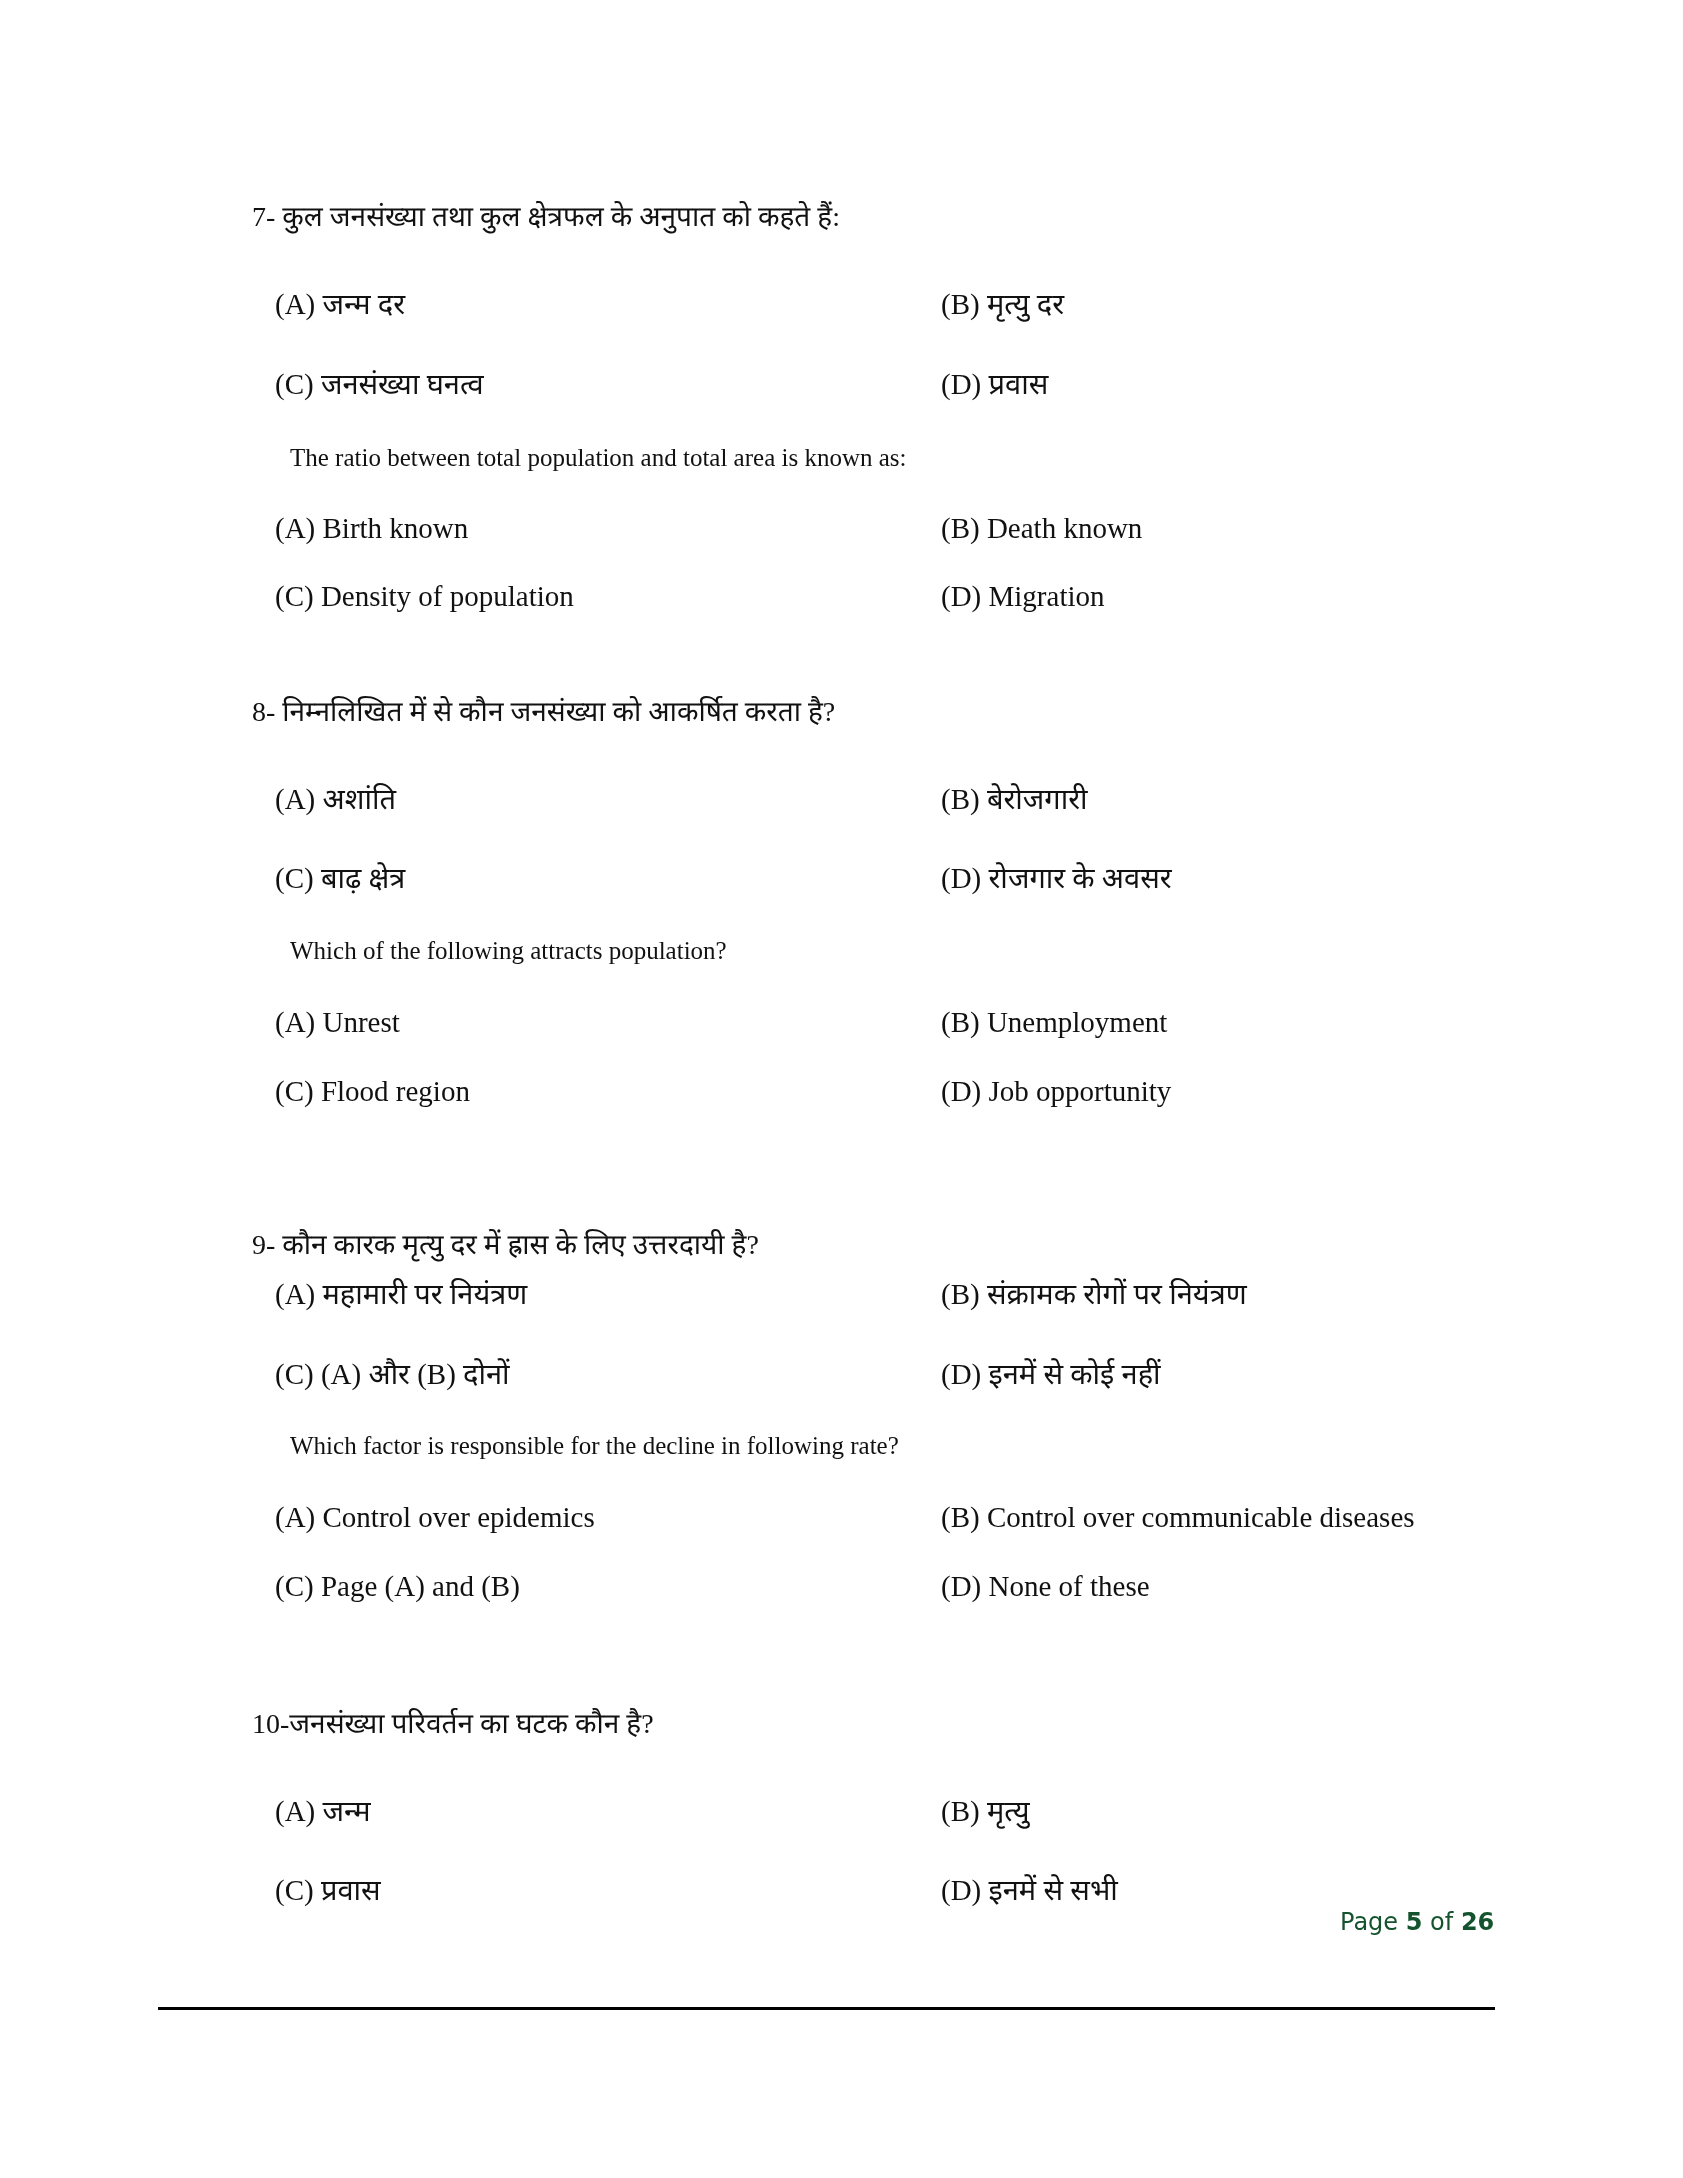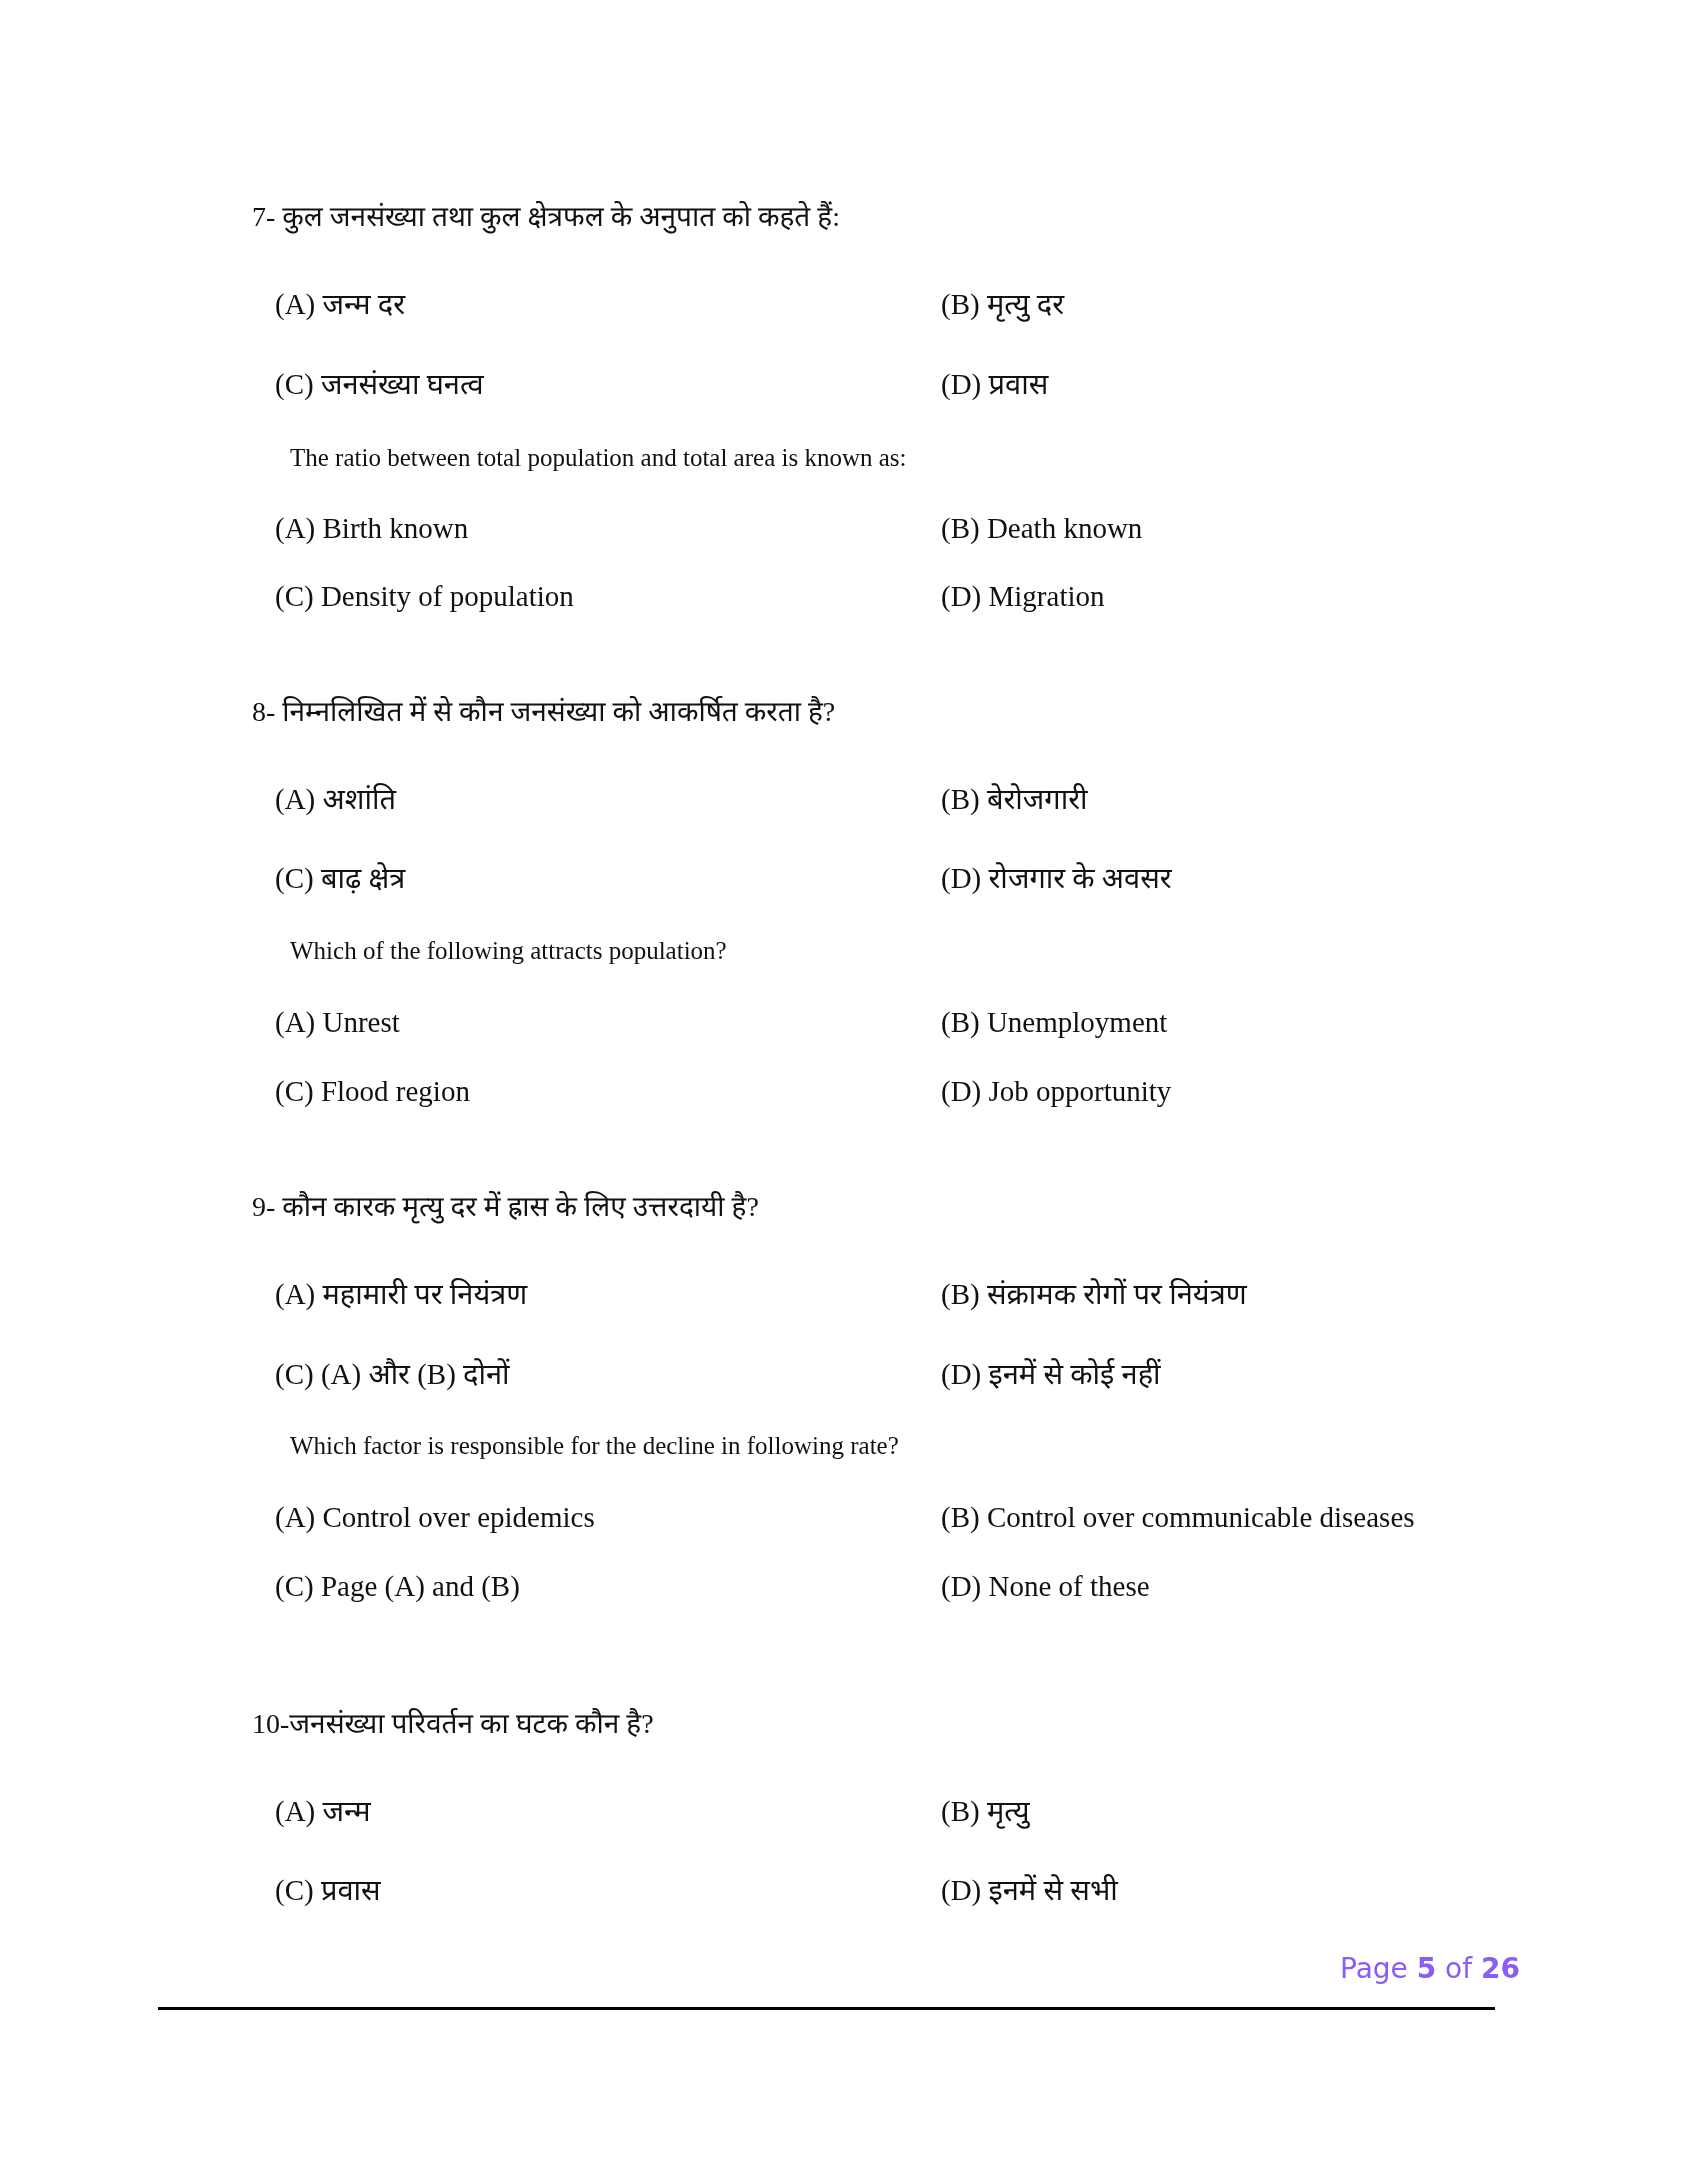--- a/index.html
+++ b/index.html
@@ -6,21 +6,21 @@
   body { width:1683px; height:2178px; position:relative; overflow:hidden;
          font-family:"Liberation Serif","DejaVu Serif",serif; color:#111; }
   .line { position:absolute; white-space:nowrap; }
   .qhead { font-size:28px; left:252px; }
   .opt { font-size:29px; }
   .en { font-size:25px; }
   .colA { left:275px; }
   .colB { left:941px; }
   .eq { left:290px; }
   .hr { position:absolute; left:158px; top:2007px; width:1337px; height:3px; background:#000; }
-  .footer { position:absolute; left:1340px; top:1952px; font-family:"DejaVu Sans","Liberation Sans",sans-serif; font-size:28px; color:#8b5cf6; }
+  .footer { position:absolute; left:1340px; top:1908px; font-family:"DejaVu Sans","Liberation Sans",sans-serif; font-size:24px; color:#14532d; }
   .footer b { font-weight:bold; }
 </style>
 </head>
 <body>
 
 <div class="line qhead" style="top:196px">
   <span>7-</span>
   <span>कुल जनसंख्या तथा कुल क्षेत्रफल के अनुपात को कहते हैं:</span>
 </div>
 <div class="line opt colA" style="top:283px">(A) जन्म दर</div>
@@ -40,21 +40,21 @@
 <div class="line opt colA" style="top:778px">(A) अशांति</div>
 <div class="line opt colB" style="top:778px">(B) बेरोजगारी</div>
 <div class="line opt colA" style="top:857px">(C) बाढ़ क्षेत्र</div>
 <div class="line opt colB" style="top:857px">(D) रोजगार के अवसर</div>
 <div class="line en eq" style="top:937px">Which of the following attracts population?</div>
 <div class="line opt colA" style="top:1006px">(A)  Unrest</div>
 <div class="line opt colB" style="top:1006px">(B)  Unemployment</div>
 <div class="line opt colA" style="top:1075px">(C)  Flood region</div>
 <div class="line opt colB" style="top:1075px">(D)  Job opportunity</div>
 
-<div class="line qhead" style="top:1186px">
+<div class="line qhead" style="top:1224px">
   <span>9-</span>
   <span>कौन कारक मृत्यु दर में ह्रास के लिए उत्तरदायी है?</span>
 </div>
 <div class="line opt colA" style="top:1273px">(A) महामारी पर नियंत्रण</div>
 <div class="line opt colB" style="top:1273px">(B) संक्रामक रोगों पर नियंत्रण</div>
 <div class="line opt colA" style="top:1353px">(C) (A) और (B) दोनों</div>
 <div class="line opt colB" style="top:1353px">(D) इनमें से कोई नहीं</div>
 <div class="line en eq" style="top:1432px">Which factor is responsible for the decline in following rate?</div>
 <div class="line opt colA" style="top:1501px">(A)  Control over epidemics</div>
 <div class="line opt colB" style="top:1501px">(B)  Control over communicable diseases</div>

